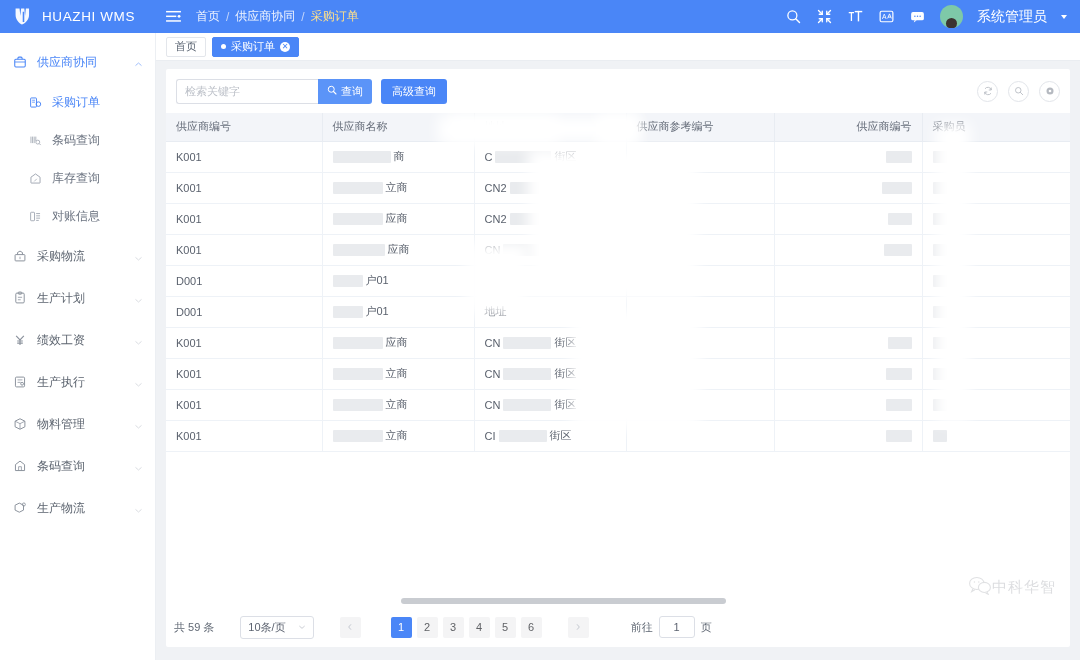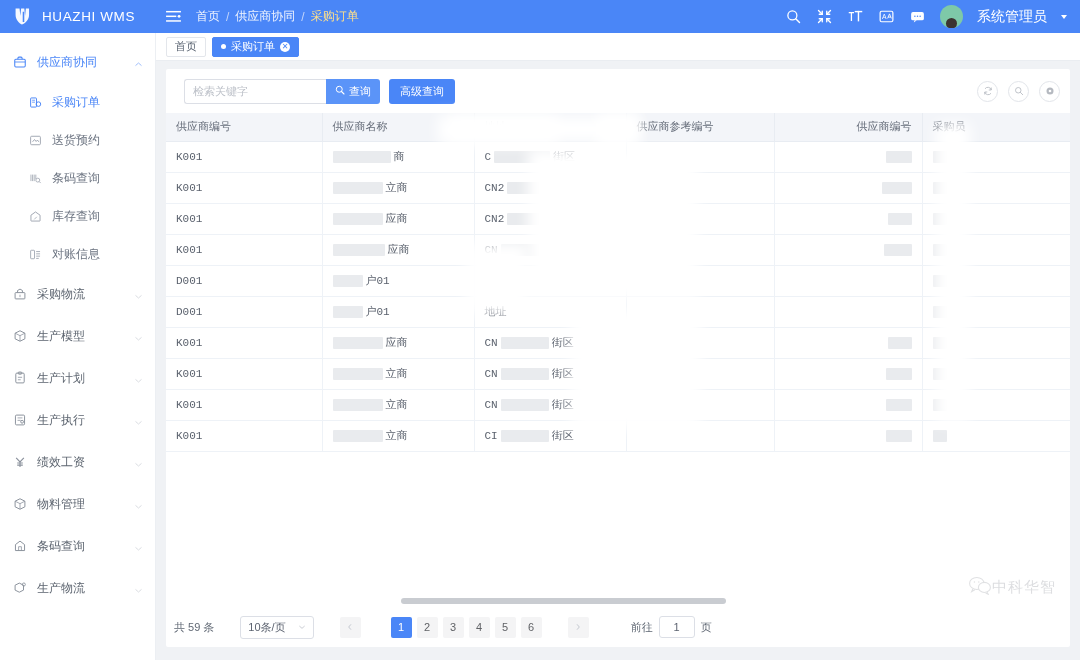--- a/index.html
+++ b/index.html
@@ -73,21 +73,21 @@
   .sitem .ii { width: 14px; display: flex; align-items: center; justify-content: center; }
 
   
   .content {
     position: absolute; top: 61px; left: 156px; width: 924px; height: 599px;
     background: #f0f2f5; padding: 8px 10px 0 10px;
   }
   .panel { width: 904px; height: 578px; background: #fff; position: relative; border-radius: 2px; }
 
   .toolbar { height: 44px; display: flex; align-items: center; padding: 0 10px; }
-  .search-group { display: flex; align-items: center; margin-left: 8px; }
+  .search-group { display: flex; align-items: center; }
   .search-input {
     width: 142px; height: 25px; border: 1px solid #dcdfe6; border-right: none;
     border-radius: 3px 0 0 3px; font-size: 11px; padding: 0 8px; color: #5f6672; outline: none;
     font-family: inherit;
   }
   .search-input::placeholder { color: #bcc0c8; }
   .btn-primary {
     height: 25px; background: #5b94f8; color: #fff; border: none; border-radius: 0 3px 3px 0;
     font-size: 11px; padding: 0 9px; display: flex; align-items: center; gap: 4px; cursor: pointer;
     font-family: inherit;
@@ -96,21 +96,21 @@
     height: 25px; background: #4a86f7; color: #fff; border: none; border-radius: 3px;
     font-size: 11px; padding: 0 11px; margin-left: 9px; cursor: pointer; font-family: inherit;
   }
   .toolbar-right { margin-left: auto; display: flex; align-items: center; gap: 10px; }
   .cbtn {
     width: 21px; height: 21px; border-radius: 50%; border: 1px solid #e2e5ea; background: #fff;
     display: flex; align-items: center; justify-content: center; cursor: pointer;
   }
 
   
-  .tablewrap { position: absolute; top: 44px; left: 0; width: 904px; font-family: Liberation Mono, monospace; }
+  .tablewrap { position: absolute; top: 44px; left: 0; width: 904px; }
   table { border-collapse: collapse; width: 904px; table-layout: fixed; }
   thead th {
     background: #f3f5f9; height: 28px; font-size: 11px; font-weight: normal; color: #646b78;
     text-align: left; padding: 0 10px; border-bottom: 1px solid #e8ecf2;
     border-right: 1px solid #e8ecf2; white-space: nowrap;
   }
   thead th:last-child { border-right: none; }
   tbody td {
     height: 31px; font-size: 11px; color: #5a616d; padding: 0 10px;
     border-bottom: 1px solid #eef2f7; border-right: 1px solid #eef2f7; white-space: nowrap; overflow: hidden;
@@ -272,29 +272,20 @@
           <svg width="13" height="13" viewBox="0 0 20 20" fill="none" stroke="#4a86f7" stroke-width="1.5">
               <rect x="2.5" y="3" width="9" height="14" rx="1"></rect>
               <path d="M4.8 6.5h4.4M4.8 9.5h4.4" stroke-width="1.2"></path>
               <circle cx="14.5" cy="12.5" r="3.5"></circle>
             </svg>
         </span>
         <span>采购订单</span>
       </div>
       <div class="sitem">
         <span class="ii">
-          <svg width="13" height="13" viewBox="0 0 20 20" fill="none" stroke="#9aa1ad" stroke-width="1.4">
-              <rect x="2.5" y="3.5" width="15" height="13" rx="1.5"></rect>
-              <path d="M5.5 12l3-3.5 2.5 3 2-2.2 2 2.7"></path>
-            </svg>
-        </span>
-        <span>送货预约</span>
-      </div>
-      <div class="sitem">
-        <span class="ii">
           <svg width="13" height="13" viewBox="0 0 20 20" stroke="#9aa1ad" stroke-width="1.2" fill="none">
               <path d="M3 4v10M5.5 4v10M8 4v10M10.5 4v7"></path>
               <circle cx="13.5" cy="12.5" r="3"></circle>
               <path d="M15.8 14.8L18 17"></path>
             </svg>
         </span>
         <span>条码查询</span>
       </div>
       <div class="sitem">
         <span class="ii">
@@ -324,74 +315,60 @@
             </svg>
         </span>
         <span class="gl">采购物流</span>
         <span class="chev">
           <svg width="9" height="9" viewBox="0 0 12 12" fill="none" stroke="#b9bec7" stroke-width="1.3">
               <path d="M2 4.5L6 8l4-3.5"></path>
             </svg>
         </span>
       </div>
 
-      <div class="sgroup">
-        <span class="gi">
-          <svg width="14" height="14" viewBox="0 0 20 20" fill="none" stroke="#8a919c" stroke-width="1.4">
-              <path d="M10 2.5l7 3.5v8l-7 3.5-7-3.5v-8z"></path>
-              <path d="M3 6l7 3.5L17 6M10 9.5V17" stroke-width="1.1"></path>
-            </svg>
-        </span>
-        <span class="gl">生产模型</span>
-        <span class="chev">
-          <svg width="9" height="9" viewBox="0 0 12 12" fill="none" stroke="#b9bec7" stroke-width="1.3">
-              <path d="M2 4.5L6 8l4-3.5"></path>
-            </svg>
-        </span>
-      </div>
 
       <div class="sgroup">
         <span class="gi">
           <svg width="14" height="14" viewBox="0 0 20 20" fill="none" stroke="#8a919c" stroke-width="1.4">
               <rect x="4" y="3" width="12" height="14" rx="1.5"></rect>
               <rect x="7.5" y="1.5" width="5" height="3" rx="1"></rect>
               <path d="M7 9h6M7 12.5h4" stroke-width="1.1"></path>
             </svg>
         </span>
         <span class="gl">生产计划</span>
         <span class="chev">
           <svg width="9" height="9" viewBox="0 0 12 12" fill="none" stroke="#b9bec7" stroke-width="1.3">
               <path d="M2 4.5L6 8l4-3.5"></path>
             </svg>
         </span>
       </div>
 
       <div class="sgroup">
         <span class="gi">
+          <svg width="14" height="14" viewBox="0 0 20 20" fill="none" stroke="#8a919c" stroke-width="1.6">
+              <path d="M4.5 4l5.5 6 5.5-6M10 10v7M6 11.5h8M6 14.5h8"></path>
+            </svg>
+        </span>
+        <span class="gl">绩效工资</span>
+        <span class="chev">
+          <svg width="9" height="9" viewBox="0 0 12 12" fill="none" stroke="#b9bec7" stroke-width="1.3">
+              <path d="M2 4.5L6 8l4-3.5"></path>
+            </svg>
+        </span>
+      </div>
+
+      <div class="sgroup">
+        <span class="gi">
           <svg width="14" height="14" viewBox="0 0 20 20" fill="none" stroke="#8a919c" stroke-width="1.4">
               <rect x="3.5" y="3" width="13" height="14" rx="1.5"></rect>
               <path d="M6.5 7h7M6.5 10.5h4.5" stroke-width="1.1"></path>
               <circle cx="13" cy="12.5" r="2"></circle>
             </svg>
         </span>
         <span class="gl">生产执行</span>
-        <span class="chev">
-          <svg width="9" height="9" viewBox="0 0 12 12" fill="none" stroke="#b9bec7" stroke-width="1.3">
-              <path d="M2 4.5L6 8l4-3.5"></path>
-            </svg>
-        </span>
-      </div>
-
-      <div class="sgroup">
-        <span class="gi">
-          <svg width="14" height="14" viewBox="0 0 20 20" fill="none" stroke="#8a919c" stroke-width="1.6">
-              <path d="M4.5 4l5.5 6 5.5-6M10 10v7M6 11.5h8M6 14.5h8"></path>
-            </svg>
-        </span>
-        <span class="gl">绩效工资</span>
         <span class="chev">
           <svg width="9" height="9" viewBox="0 0 12 12" fill="none" stroke="#b9bec7" stroke-width="1.3">
               <path d="M2 4.5L6 8l4-3.5"></path>
             </svg>
         </span>
       </div>
 
       <div class="sgroup">
         <span class="gi">
           <svg width="14" height="14" viewBox="0 0 20 20" fill="none" stroke="#8a919c" stroke-width="1.4">

